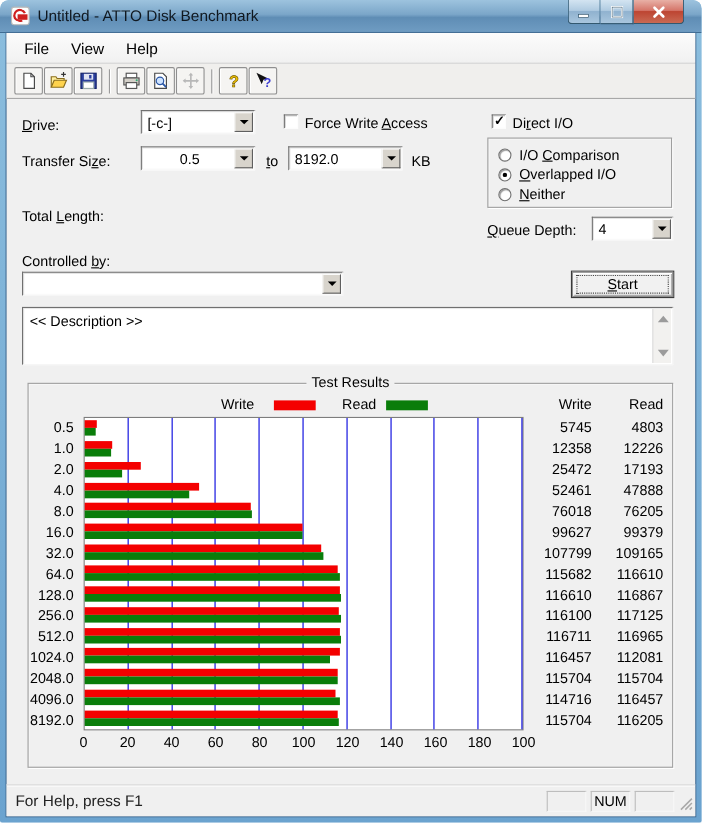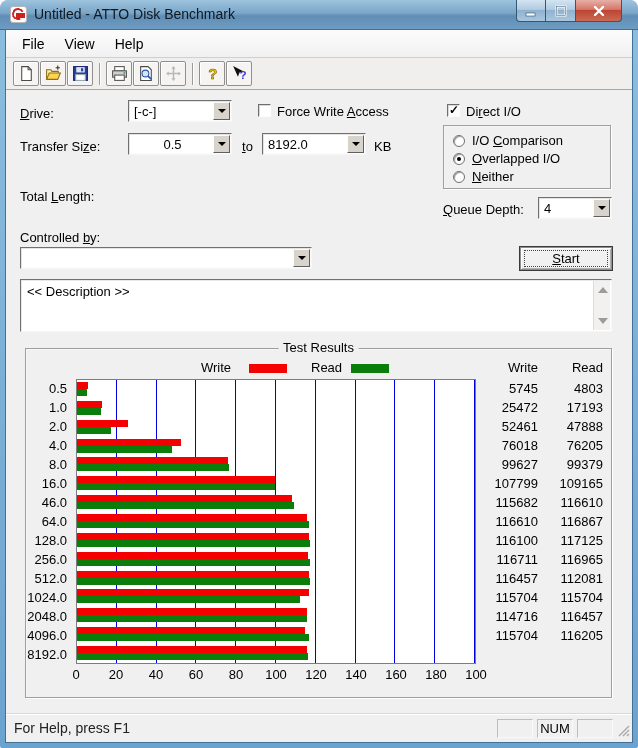--- a/index.html
+++ b/index.html
@@ -279,21 +279,21 @@
         <span class="vcell r">Read</span>
       </div>
 
       <div class="ycol" id="ylabels">
           <div class="ylabel">0.5</div>
           <div class="ylabel">1.0</div>
           <div class="ylabel">2.0</div>
           <div class="ylabel">4.0</div>
           <div class="ylabel">8.0</div>
           <div class="ylabel">16.0</div>
-          <div class="ylabel">46.0</div>
+          <div class="ylabel">32.0</div>
           <div class="ylabel">64.0</div>
           <div class="ylabel">128.0</div>
           <div class="ylabel">256.0</div>
           <div class="ylabel">512.0</div>
           <div class="ylabel">1024.0</div>
           <div class="ylabel">2048.0</div>
           <div class="ylabel">4096.0</div>
           <div class="ylabel">8192.0</div>
         </div>
       <div class="plot" id="plot">
@@ -369,20 +369,24 @@
               <div class="bar r" style="width: 58.1025%; background: rgb(10, 125, 10);"></div>
             </div>
           </div>
         </div>
       <div class="vals" id="values">
           <div class="vrow">
             <span class="vcell">5745</span>
             <span class="vcell r">4803</span>
           </div>
           <div class="vrow">
+            <span class="vcell">12358</span>
+            <span class="vcell r">12226</span>
+          </div>
+          <div class="vrow">
             <span class="vcell">25472</span>
             <span class="vcell r">17193</span>
           </div>
           <div class="vrow">
             <span class="vcell">52461</span>
             <span class="vcell r">47888</span>
           </div>
           <div class="vrow">
             <span class="vcell">76018</span>
             <span class="vcell r">76205</span>

